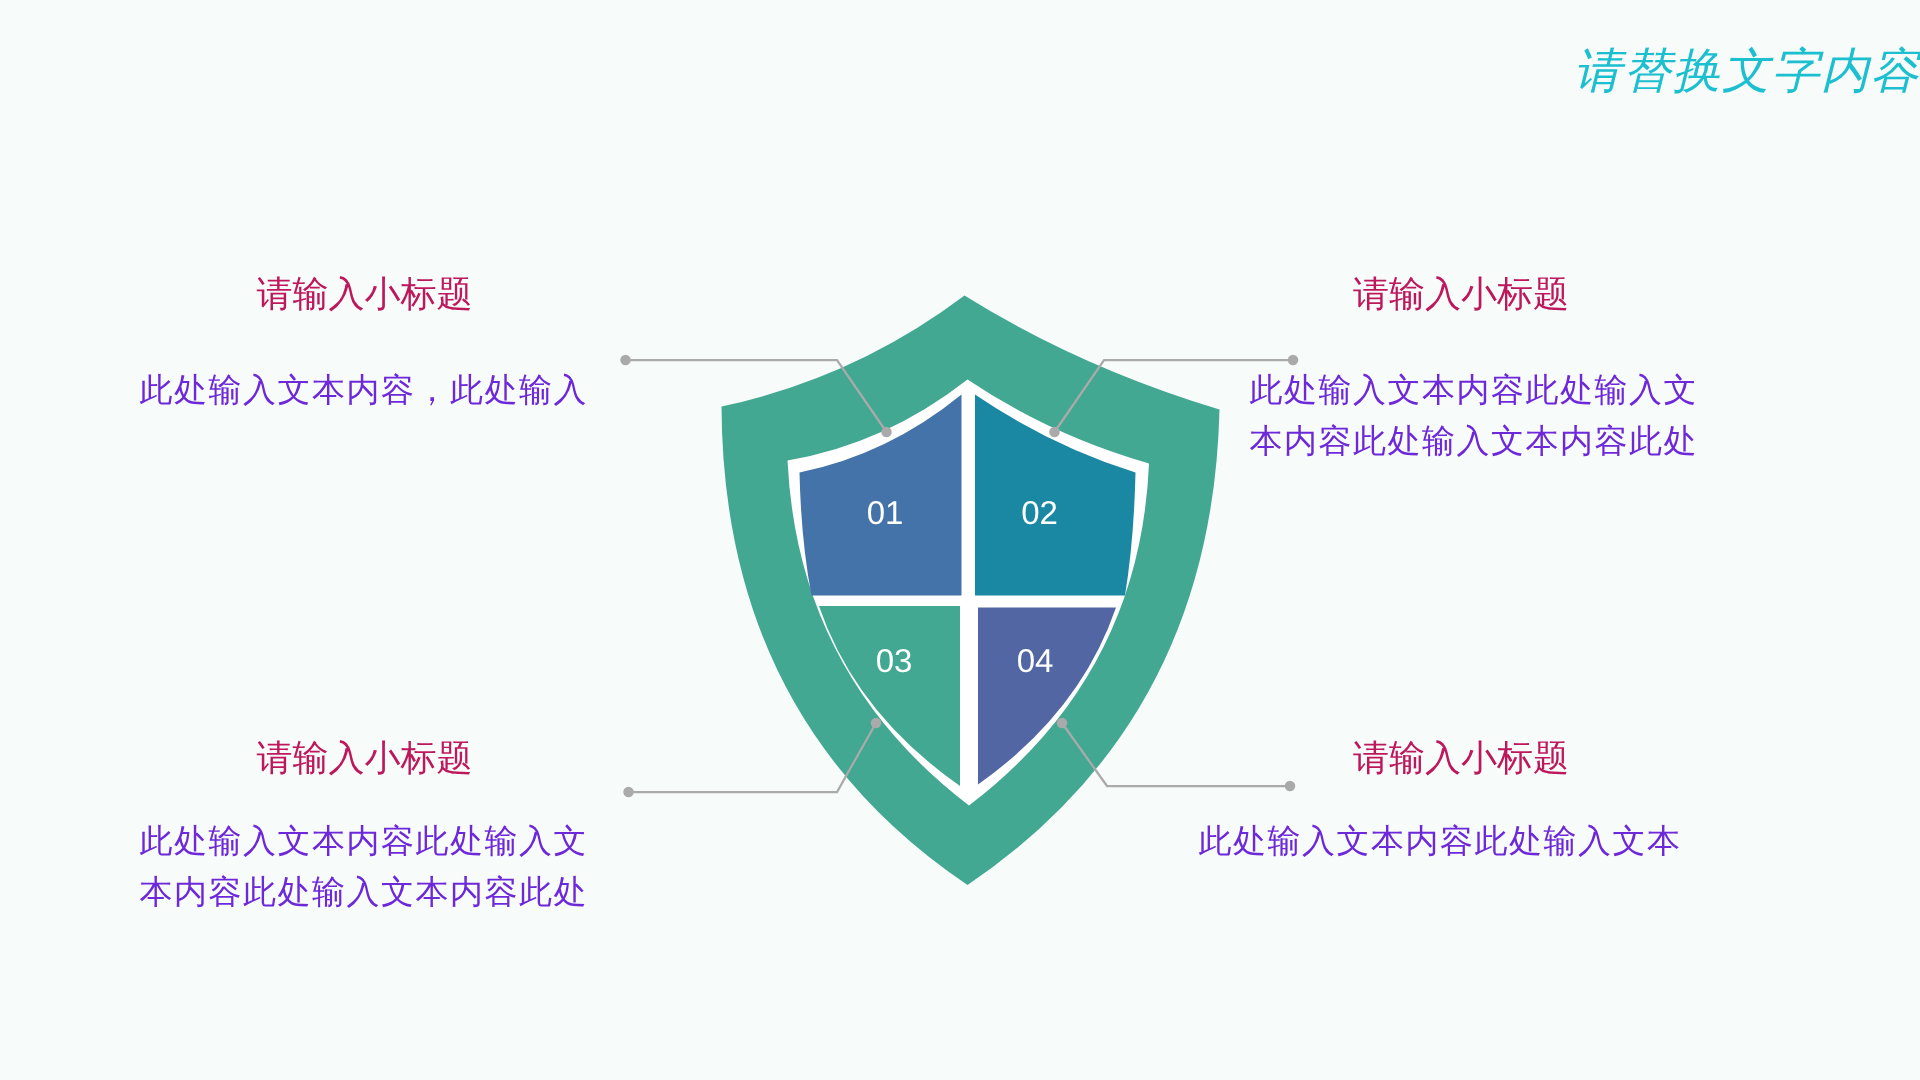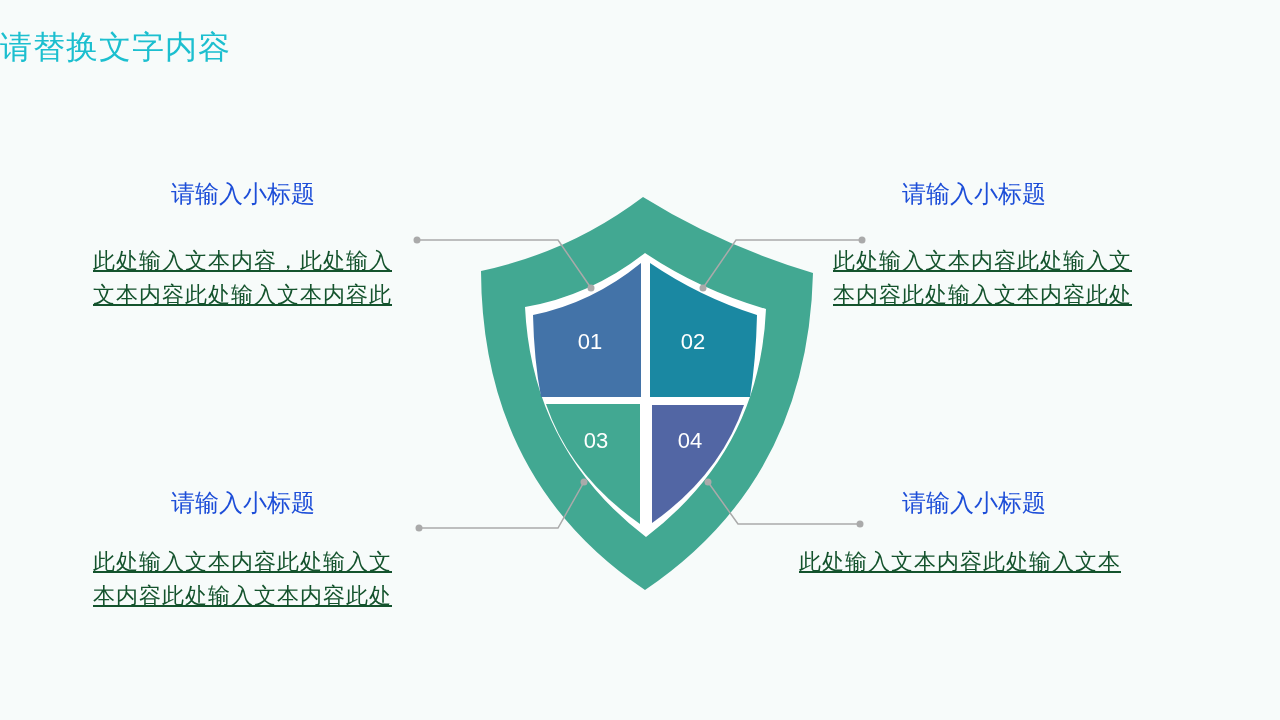--- a/index.html
+++ b/index.html
@@ -3,30 +3,30 @@
   <meta charset="utf-8">
   <style>
     html, body { margin: 0; padding: 0; }
     body {
       width: 1280px; height: 720px; overflow: hidden;
       background: #F7FBFA; position: relative;
       font-family: "DejaVu Sans", "Liberation Sans", sans-serif;
     }
     .title {
       position: absolute; left: 0; width: 1280px; top: 22px;
-      text-align: left; font-size: 32px; color: #1CBFCF;
-      letter-spacing: 1px; line-height: 50px;
+      text-align: right; font-size: 32px; color: #1CBFCF;
+      letter-spacing: 1px; line-height: 50px; font-style: italic;
     }
     .subtitle {
-      position: absolute; font-size: 24px; color: #1d4ed8;
-      line-height: 32px; white-space: nowrap; font-family: Liberation Mono, monospace;
+      position: absolute; font-size: 24px; color: #be185d;
+      line-height: 32px; white-space: nowrap;
     }
     .body-text {
-      position: absolute; font-size: 22px; color: #14532d;
-      line-height: 34px; letter-spacing: 1px; width: 340px; text-decoration: underline;
+      position: absolute; font-size: 22px; color: #6d28d9;
+      line-height: 34px; letter-spacing: 1px; width: 340px;
     }
     svg.diagram { position: absolute; left: 0; top: 0; }
     .num {
       font-family: "Liberation Sans", sans-serif;
       font-size: 22px; fill: #FFFFFF;
     }
   </style>
 </head>
 <body>
 
@@ -72,21 +72,20 @@
   <g stroke="#AAAAAA" stroke-width="1.5" fill="none">
     <polyline points="860,524 738,524 708,482"></polyline>
   </g>
   <circle cx="860" cy="524" r="3.5" fill="#AAAAAA"></circle>
   <circle cx="708" cy="482" r="3.5" fill="#AAAAAA"></circle>
 </svg>
 
 <div class="subtitle" style="left:171px; top:180px;">请输入小标题</div>
 <div class="body-text" style="left:93px; top:244px;">
   <div>此处输入文本内容，此处输入</div>
-  <div>文本内容此处输入文本内容此</div>
 </div>
 
 <div class="subtitle" style="left:902px; top:180px;">请输入小标题</div>
 <div class="body-text" style="left:833px; top:244px; width:360px;">
   <div>此处输入文本内容此处输入文</div>
   <div>本内容此处输入文本内容此处</div>
 </div>
 
 <div class="subtitle" style="left:171px; top:489px;">请输入小标题</div>
 <div class="body-text" style="left:93px; top:545px;">

